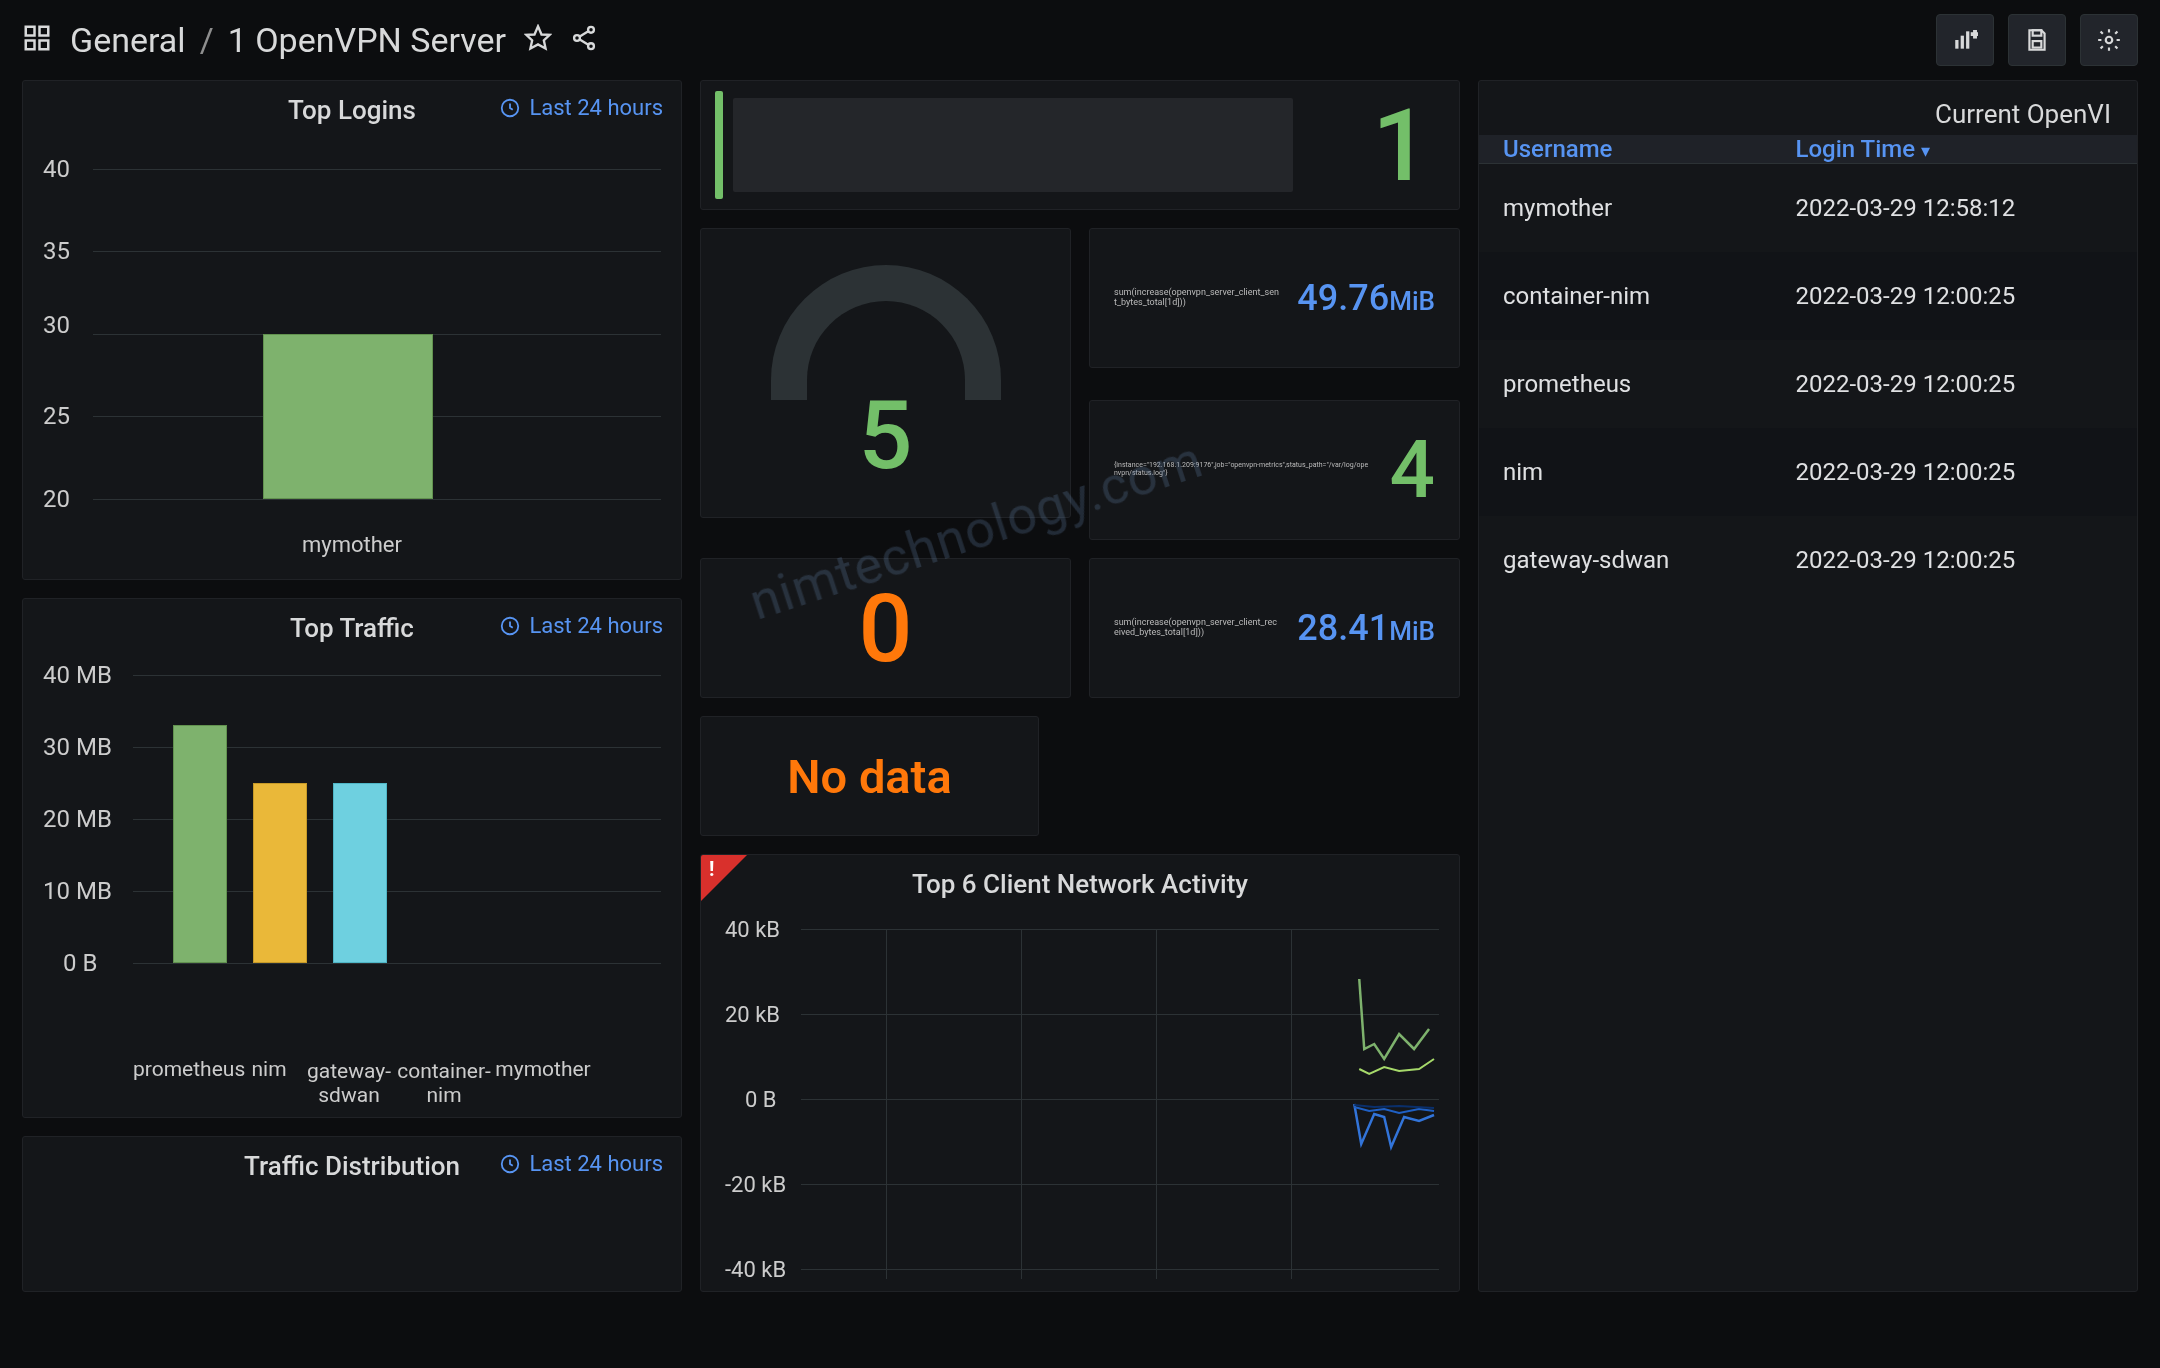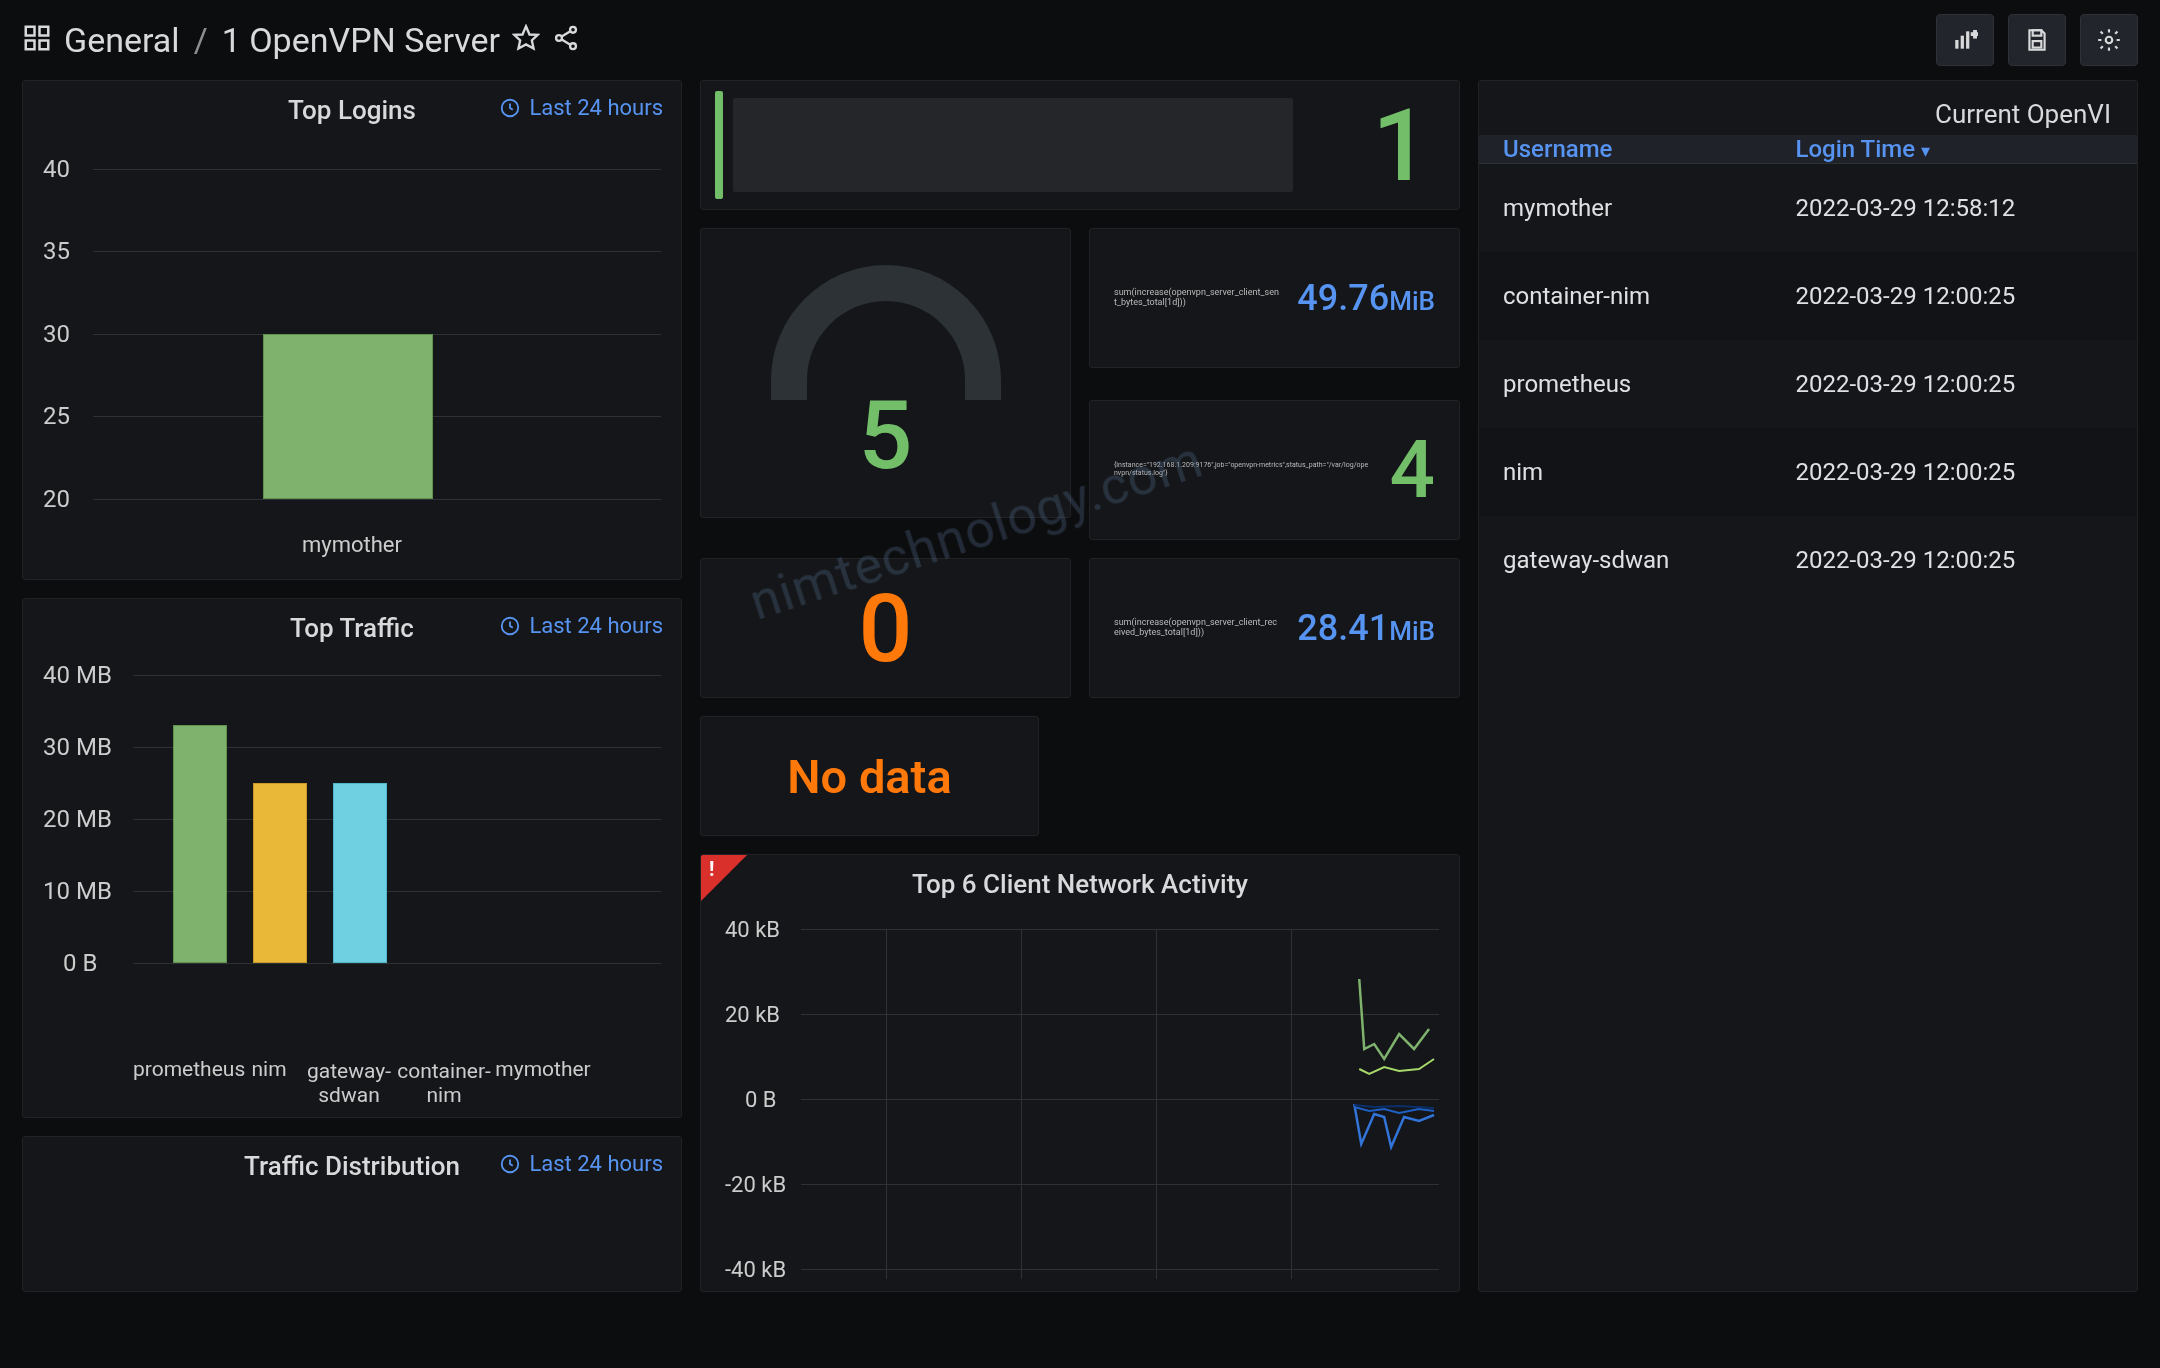--- a/index.html
+++ b/index.html
@@ -10,21 +10,21 @@
     --muted:#8e8e8e;
     --blue:#5794f2;
     --green:#73bf69;
     --orange:#ff780a;
     --header-bg:#1f2228;
     --row-alt:#111317;
     --toolbar:#22252b;
   }
   *{box-sizing:border-box;}
   html,body{margin:0;padding:0;background:var(--bg);color:var(--text);font-family:Roboto,"Helvetica Neue",Arial,sans-serif;font-size:22px;width:2160px;height:1368px;overflow:hidden;}
-  .topbar{display:flex;align-items:center;padding:14px 22px;gap:12px;}
+  .topbar{display:flex;align-items:center;padding:14px 22px;gap:18px;}
   .topbar .crumb{display:flex;align-items:center;gap:14px;font-size:34px;color:#eef;}
   .grid-icon svg{width:30px;height:30px;fill:none;stroke:#d8d9da;stroke-width:2;}
   .star-icon svg,.share-icon svg{width:28px;height:28px;fill:none;stroke:#d8d9da;stroke-width:2;}
   .topbar .sep{color:#8e8e8e;}
   .topbar .title-link{color:#d8d9da;text-decoration:none;}
   .topbar-right{margin-left:auto;display:flex;gap:14px;}
   .tb-btn{background:var(--toolbar);border:1px solid #2c3235;border-radius:4px;width:58px;height:52px;display:flex;align-items:center;justify-content:center;}
   .tb-btn svg{width:26px;height:26px;stroke:#d8d9da;fill:none;stroke-width:2;}
   .tb-btn .plus{fill:#ff780a;font-weight:bold;}
   .board{display:grid;grid-template-columns:660px 760px 1fr;gap:18px;padding:0 22px 22px 22px;}
@@ -147,21 +147,21 @@
           <span>Last 24 hours</span>
         </span>
       </div>
       <div class="chart1">
 
         <div class="ygrid" style="top:30px"></div>
           <div class="ylab" style="top:30px">40</div>
         <div class="ygrid" style="top:112px"></div>
           <div class="ylab" style="top:112px">35</div>
         <div class="ygrid" style="top:195px"></div>
-          <div class="ylab" style="top:195px">30</div>
+          <div class="ylab" style="top:186px">30</div>
         <div class="ygrid" style="top:277px"></div>
           <div class="ylab" style="top:277px">25</div>
         <div class="ygrid" style="top:360px"></div>
           <div class="ylab" style="top:360px">20</div>
         <div class="bar" style="left:240px;width:170px;top:195px;height:165px"></div>
         <div class="xlab">mymother</div>
       </div>
     </div>
 
     <div class="panel">

